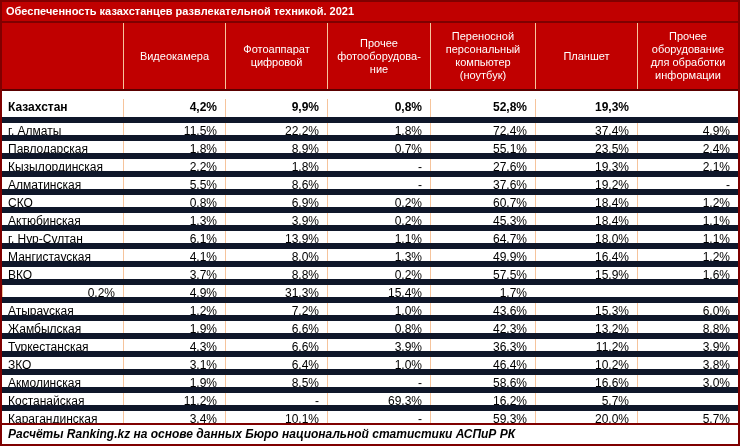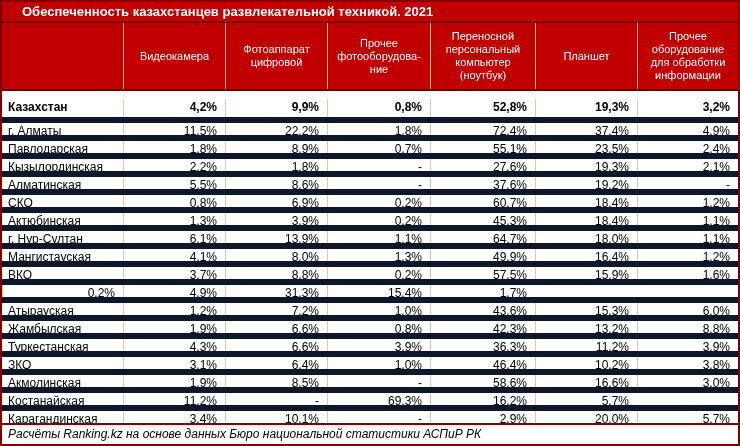--- a/index.html
+++ b/index.html
@@ -7,22 +7,22 @@
     width: 740px; height: 446px; box-sizing: border-box;
     border: 2px solid #7f0000;
     background: #ffffff;
     font-family: "Liberation Sans", sans-serif;
     display: flex; flex-direction: column;
     overflow: hidden;
   }
   .title-bar {
     height: 21px; box-sizing: border-box;
     background: #c00000; color: #ffffff;
-    font-size: 13px; font-weight: bold;
-    line-height: 19px; padding-left: 20px;
+    font-size: 11px; font-weight: bold;
+    line-height: 19px; padding-left: 4px;
     border-bottom: 2px solid #7f0000;
     white-space: nowrap;
   }
   .grid-cols {
     display: grid;
     grid-template-columns: 121px 102px 102px 103px 105px 102px auto;
   }
   .header-row {
     height: 75px; box-sizing: border-box;
     background: #c00000; color: #ffffff;
@@ -47,20 +47,21 @@
   .cell.region { text-align: left; padding-left: 6px; }
   .cell.value { text-align: right; padding-right: 8px; border-left: 1px solid #f6c49c; }
   .row.bold .cell { font-weight: bold; }
   .footer {
     height: 22px; box-sizing: border-box;
     border-top: 2px solid #7f0000;
     background: #ffffff; color: #000000;
     font-size: 12px; font-style: italic;
     line-height: 19px; padding-left: 6px;
     white-space: nowrap;
+    font-weight: bold;
   }
 </style>
 </head>
 <body>
 
 <div class="sheet">
 
   <div class="title-bar">Обеспеченность казахстанцев развлекательной техникой. 2021</div>
 
   <div class="header-row grid-cols">
@@ -83,21 +84,20 @@
   </div>
 
   <div class="table-body">
       <div class="row grid-cols bold">
         <div class="cell region">Казахстан</div>
         <div class="cell value">4,2%</div>
         <div class="cell value">9,9%</div>
         <div class="cell value">0,8%</div>
         <div class="cell value">52,8%</div>
         <div class="cell value">19,3%</div>
-        <div class="cell value">3,2%</div>
       </div>
       <div class="row grid-cols">
         <div class="cell region">г. Алматы</div>
         <div class="cell value">11,5%</div>
         <div class="cell value">22,2%</div>
         <div class="cell value">1,8%</div>
         <div class="cell value">72,4%</div>
         <div class="cell value">37,4%</div>
         <div class="cell value">4,9%</div>
       </div>
@@ -231,21 +231,21 @@
         <div class="cell value">-</div>
         <div class="cell value">69,3%</div>
         <div class="cell value">16,2%</div>
         <div class="cell value">5,7%</div>
       </div>
       <div class="row grid-cols">
         <div class="cell region">Карагандинская</div>
         <div class="cell value">3,4%</div>
         <div class="cell value">10,1%</div>
         <div class="cell value">-</div>
-        <div class="cell value">2,9%</div>
+        <div class="cell value">59,3%</div>
         <div class="cell value">20,0%</div>
         <div class="cell value">5,7%</div>
       </div>
     </div>
 
   <div class="footer">Расчёты Ranking.kz на основе данных Бюро национальной статистики АСПиР РК</div>
 
 </div>
 
 </body></html>

